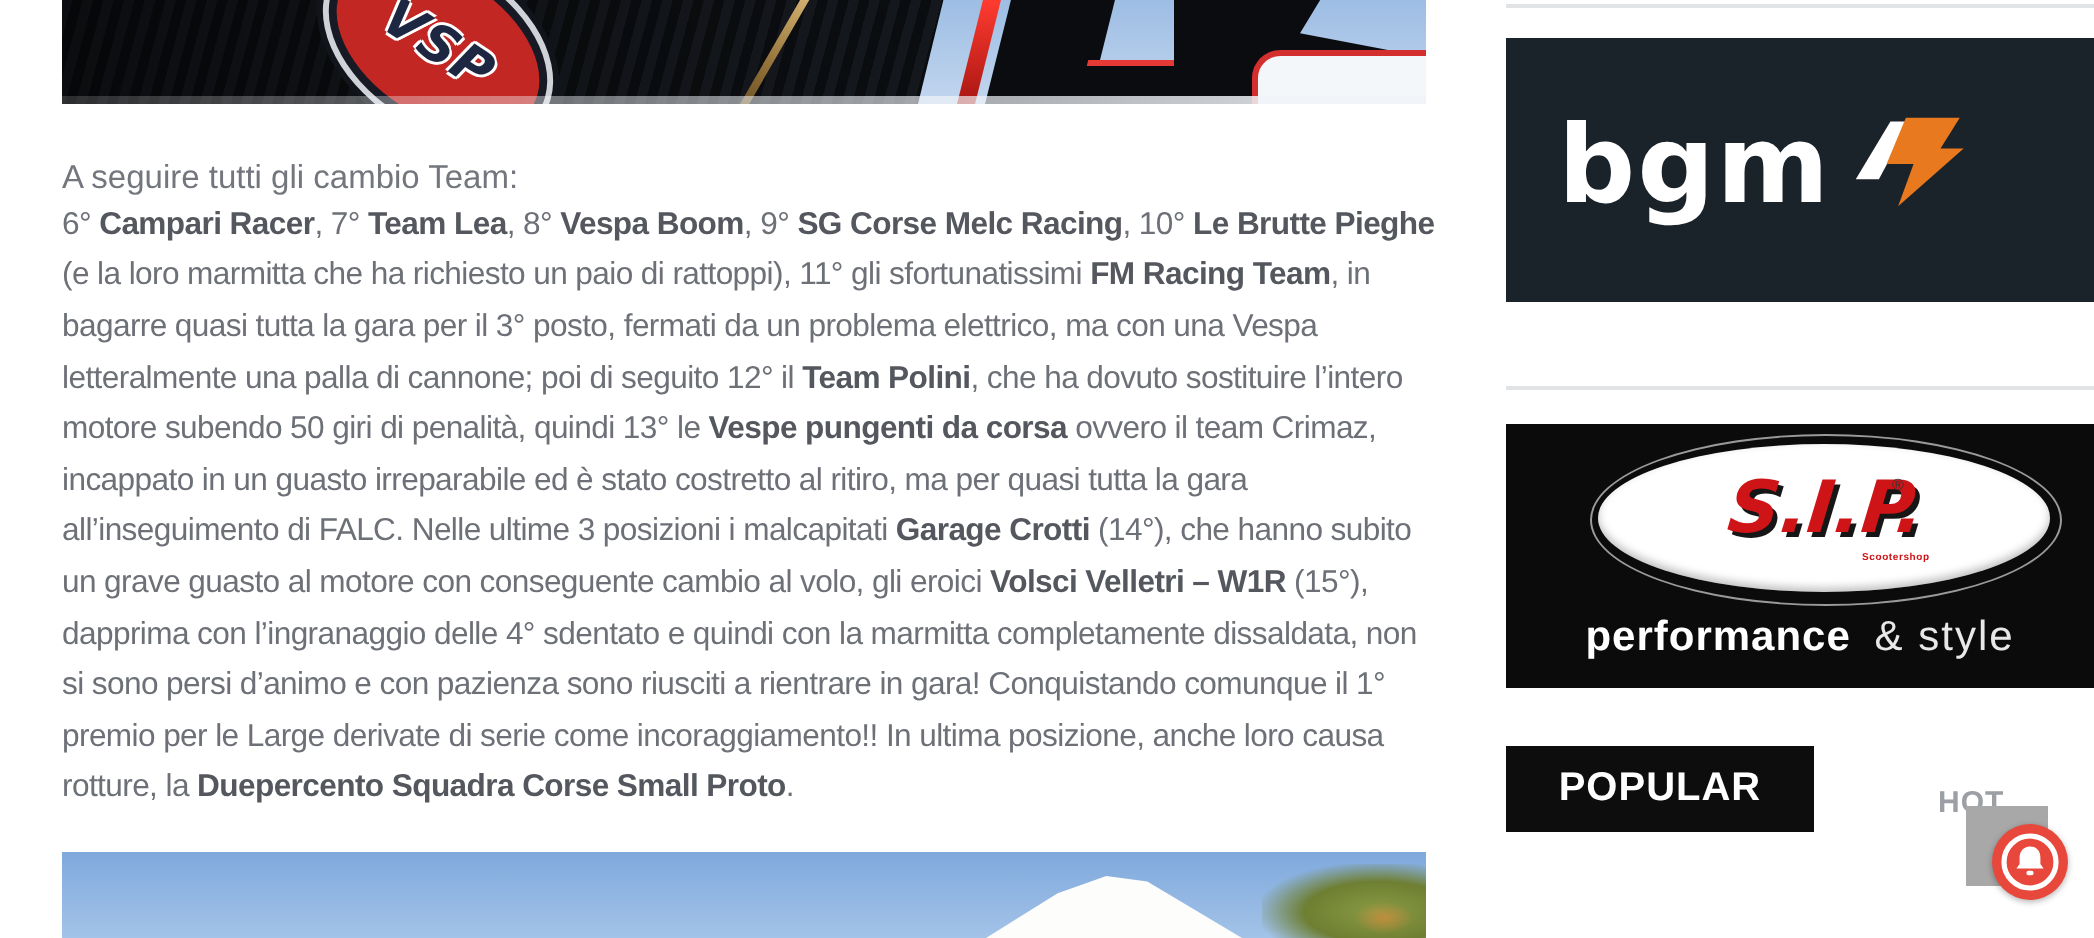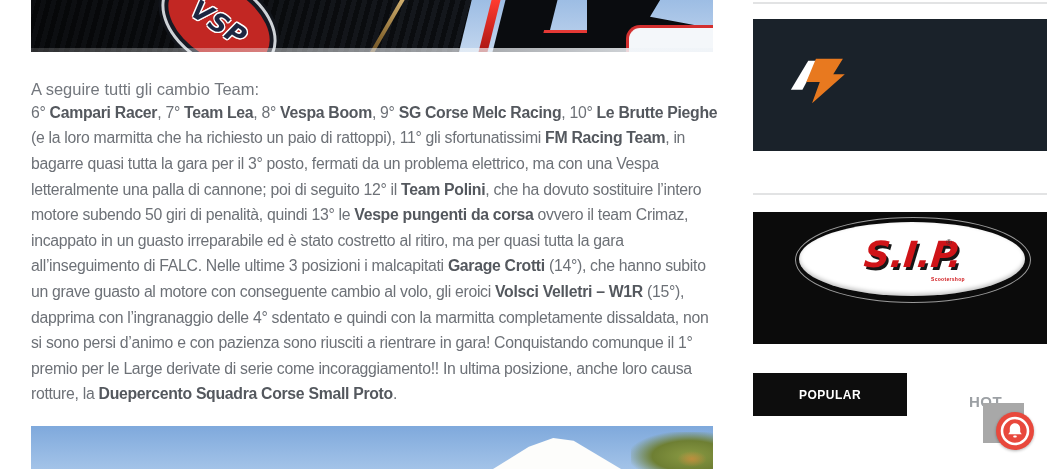--- a/index.html
+++ b/index.html
@@ -94,21 +94,21 @@
   .sip-reg{position:absolute;left:193px;top:26px;font-size:8px;color:#333;}
   .sip-tiny{position:absolute;left:178px;top:64px;font-size:5px;color:#cf1418;font-weight:bold;letter-spacing:.3px;}
   .sip-tagline{position:absolute;left:0;top:95px;width:294px;text-align:center;color:#ffffff;font-size:21px;line-height:24px;}
   .sip-tagline .tl-bold{font-weight:800;letter-spacing:.5px;}
   .sip-tagline .tl-rest{font-weight:300;color:#e8e8e8;margin-left:6px;letter-spacing:1px;}
 
   .popular-tab{
     position:absolute;left:753px;top:373px;width:154px;height:43px;background:#0d0d0d;
     display:flex;align-items:center;justify-content:center;cursor:pointer;
   }
-  .popular-tab span{color:#fff;font-weight:bold;font-size:12px;letter-spacing:.5px;}
+  .popular-tab span{color:#fff;font-weight:bold;font-size:20px;letter-spacing:.5px;}
   .hot-tab{
     position:absolute;left:969px;top:393px;color:#9ca0a4;font-weight:bold;font-size:15px;
     letter-spacing:.5px;cursor:pointer;
   }
   .thumb-square{position:absolute;left:983px;top:403px;width:41px;height:40px;background:#a8a8a8;cursor:pointer;}
 
   .bell-button{
     position:absolute;left:996px;top:412px;width:38px;height:38px;border-radius:50%;
     background:#e8483c;box-shadow:0 1px 3px rgba(0,0,0,.3);cursor:pointer;
     display:flex;align-items:center;justify-content:center;
@@ -139,34 +139,39 @@
 
 <div class="bottom-photo">
   <div class="tent"></div>
   <div class="foliage"></div>
   <div class="foliage-warm"></div>
 </div>
 
 <div class="sep sep-1"></div>
 
 <div class="bgm-banner">
+  <span class="bgm-text">bgm</span>
   <svg class="bgm-bolt" width="62" height="52" viewBox="0 0 64 54">
     <polygon points="8,36 26,6 36,6 20,36" fill="#ffffff"></polygon>
     <polygon points="34,4 62,4 52,20 64,20 30,50 38,28 24,28" fill="#e8791f"></polygon>
   </svg>
 </div>
 
 <div class="sep sep-2"></div>
 
 <div class="sip-banner">
   <div class="sip-ellipse-outer"></div>
   <div class="sip-ellipse"></div>
   <div class="sip-text">S.I.P.</div>
   <div class="sip-reg">®</div>
   <div class="sip-tiny">Scootershop</div>
+  <div class="sip-tagline">
+    <span class="tl-bold">performance</span>
+    <span class="tl-rest">&amp; style</span>
+  </div>
 </div>
 
 <div class="popular-tab">
   <span>POPULAR</span>
 </div>
 <div class="hot-tab">HOT</div>
 
 <div class="thumb-square"></div>
 
 <div class="bell-button">

